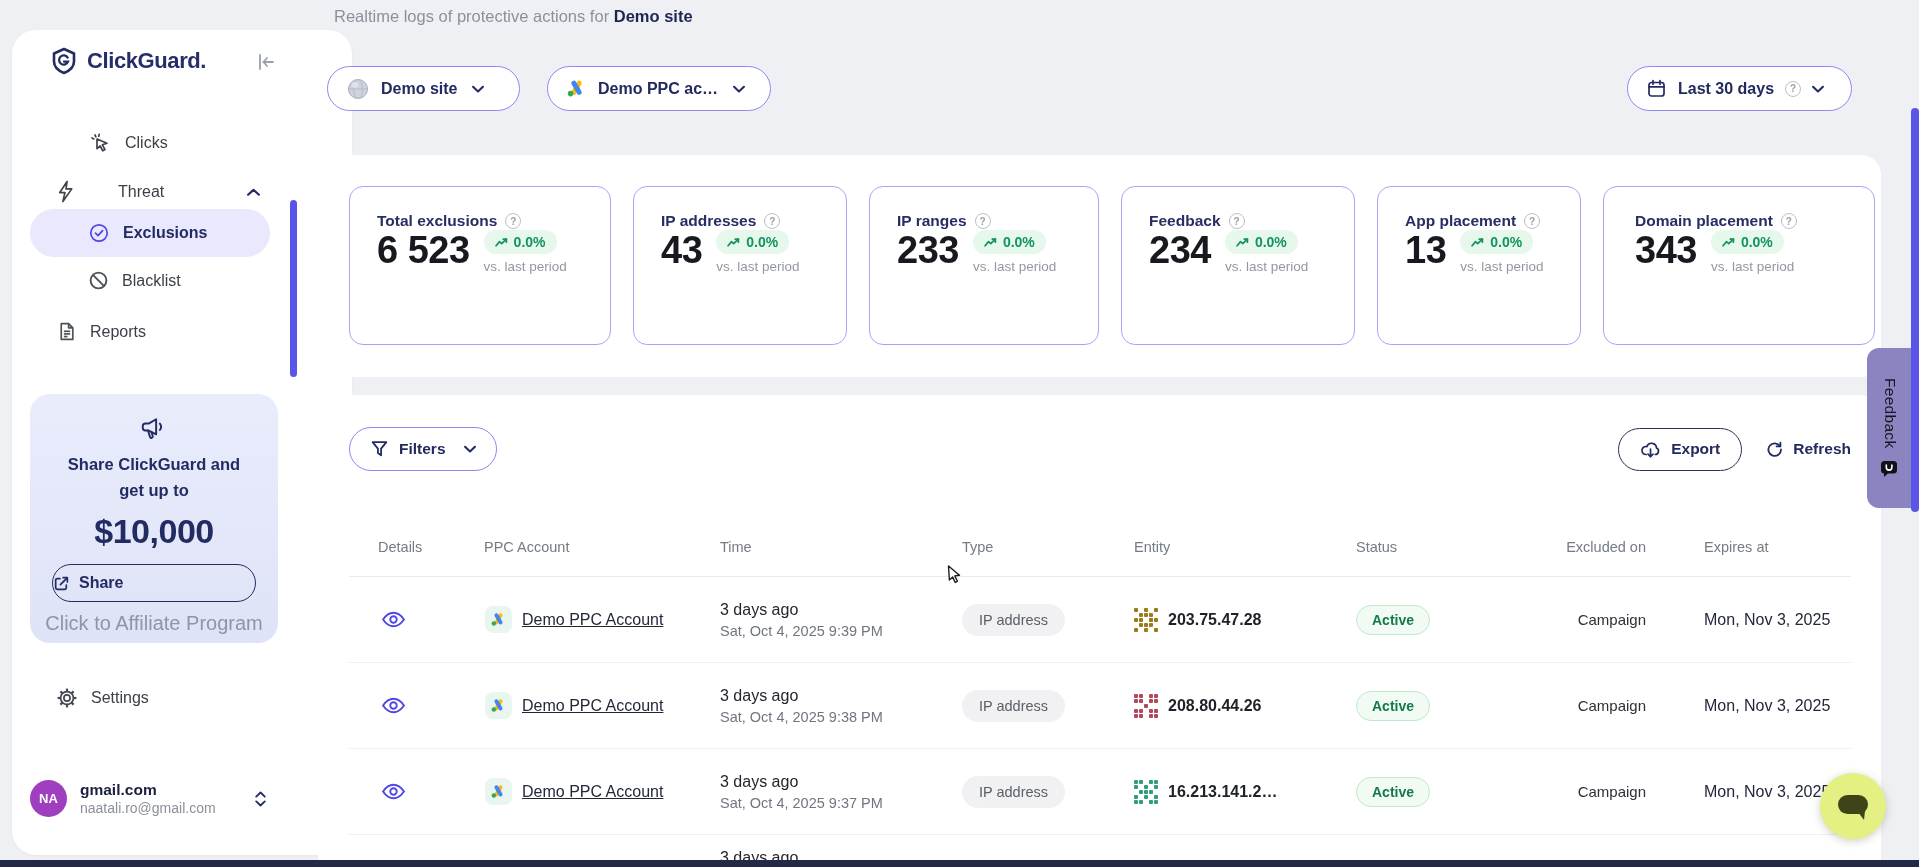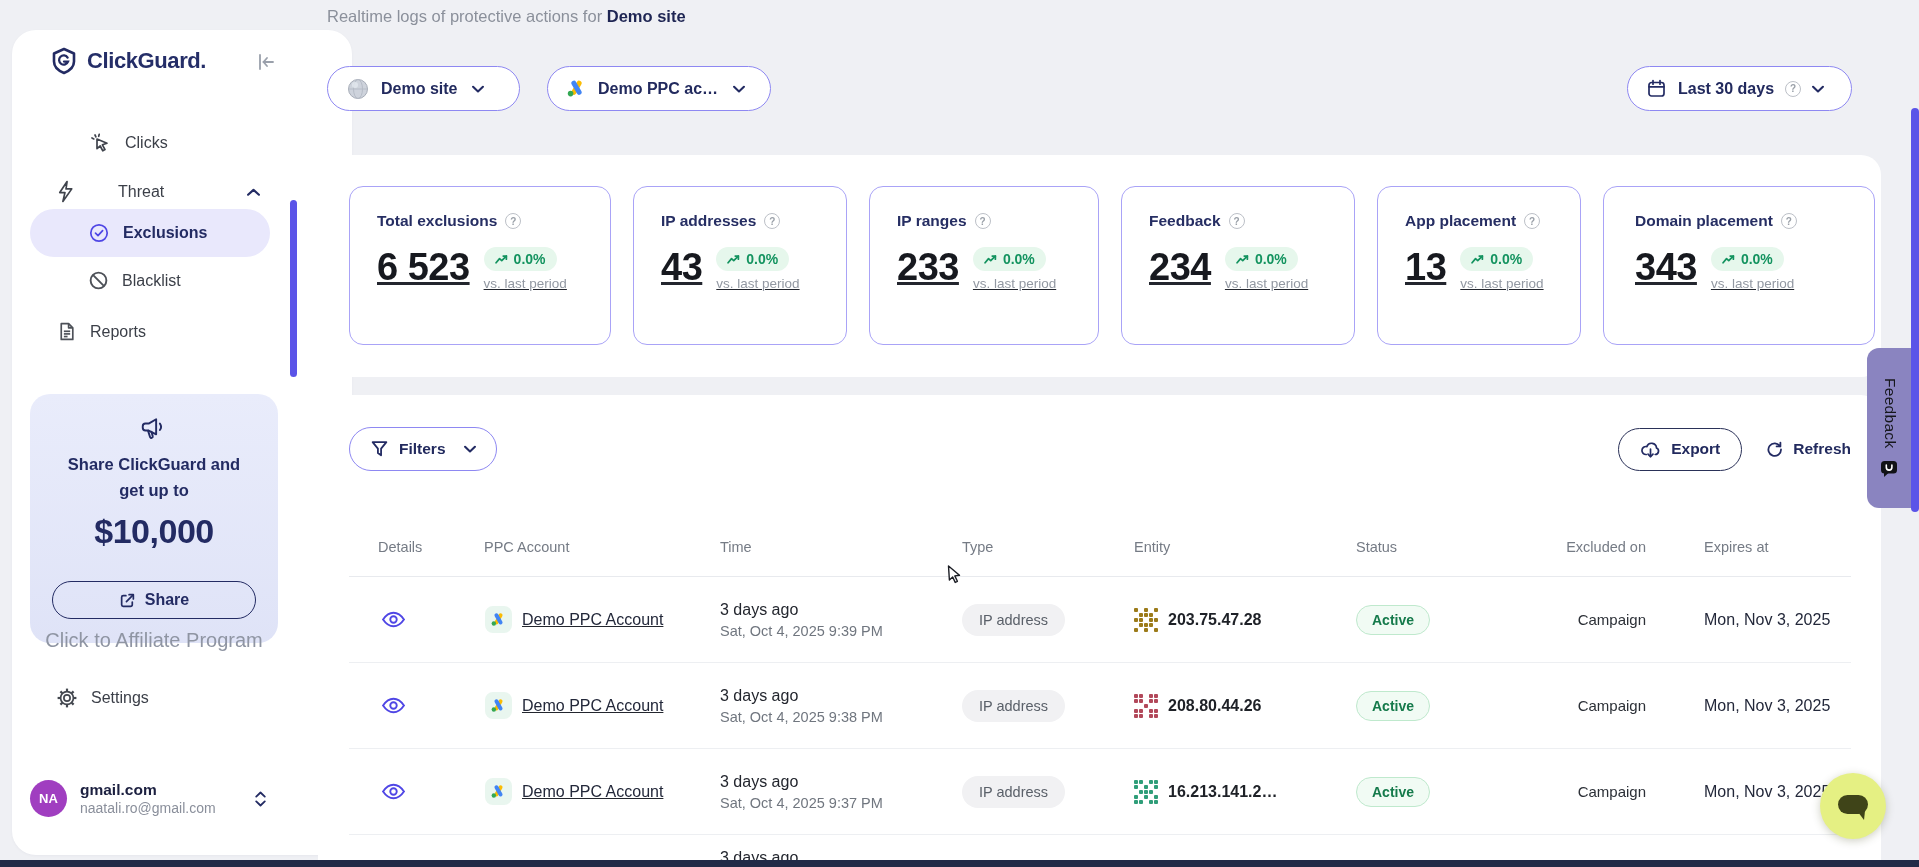--- a/index.html
+++ b/index.html
@@ -42,38 +42,38 @@
 
   .promo {
     position:absolute; left:18px; top:364px; width:248px; height:249px;
     background:linear-gradient(180deg,#e9ecfb 0%,#dfe3f7 100%);
     border-radius:20px; text-align:center; color:#232b63;
   }
   .promo-megaphone { margin:22px auto 8px; width:30px; }
   .promo-title { font-size:16.5px; font-weight:700; line-height:1.55; color:#232b63;text-align:center; }
   .promo-amount { font-size:34px; font-weight:700; margin-top:9px; letter-spacing:-0.5px; }
   .promo-share {
-    margin:30px auto 0; width:204px; height:38px; border:1.5px solid #232b63; border-radius:20px;
-    display:flex; align-items:center; justify-content:center; gap:9px;
+    margin:13px auto 0; width:204px; height:38px; border:1.5px solid #232b63; border-radius:20px;
+    display:flex; align-items:center; justify-content:flex-start; gap:9px;
     font-size:16px; font-weight:700; color:#232b63; background:transparent; cursor:pointer;
   }
   .promo-footnote { margin-top:10px; font-size:20px; color:#8f95a3; }
 
   .user-row { position:absolute; left:18px; top:750px; width:248px; display:flex; align-items:center; cursor:pointer; }
   .avatar {
     width:37px; height:37px; border-radius:50%; background:#a03ec0; color:#fff;
     font-size:13px; font-weight:700; display:flex; align-items:center; justify-content:center;
   }
   .user-texts { margin-left:13px; }
   .user-name { font-size:15.5px; font-weight:700; color:#1c2040; }
   .user-email { font-size:14px; color:#8a8f9b; margin-top:1px; }
   .user-updown { margin-left:auto; margin-right:12px; }
 
   
-  .subtitle { position:absolute; left:327px; top:7px; font-size:16.5px; color:#8b909b; }
+  .subtitle { position:absolute; left:334px; top:7px; font-size:16.5px; color:#8b909b; }
   .subtitle b { color:#1e2553; font-weight:700; }
 
   .pill-select {
     position:absolute; top:66px; height:45px; background:#fff; border:1px solid #8e88f2; border-radius:23px;
     display:flex; align-items:center; gap:11px; padding:0 18px; cursor:pointer;
     font-size:16px; font-weight:700; color:#222a5e;
   }
   .pill-site { left:327px; width:193px; }
   .pill-account { left:547px; width:224px; }
   .pill-date { left:1627px; width:225px; }
@@ -87,21 +87,21 @@
   
   .stats-panel {
     position:absolute; left:318px; top:155px; width:1563px; height:222px;
     background:#fff; border-radius:20px;
   }
   .stats-row { position:absolute; left:31px; top:31px; display:flex; gap:22px; }
   .stat-card {
     border:1px solid #a9a3f7; border-radius:14px; height:159px; padding:25px 20px 0 27px; background:#fff;
   }
   .stat-head { display:flex; align-items:center; gap:8px; font-size:15.5px; font-weight:700; color:#262e63; }
-  .stat-body { display:flex; align-items:flex-start; margin-top:17px; gap:14px;text-decoration:underline; }
+  .stat-body { display:flex; align-items:flex-start; gap:14px; }
   .stat-value { font-size:38px; font-weight:700; color:#17191f; letter-spacing:-0.5px; line-height:1.1; }
   .trend-pill {
     display:inline-flex; align-items:center; gap:6px; background:#e6f7ec; color:#13935f;
     font-size:14px; font-weight:700; border-radius:14px; padding:4px 11px;
   }
   .stat-caption { font-size:13.5px; color:#9298a2; margin-top:5px; }
 
   
   .table-panel {
     position:absolute; left:318px; top:395px; width:1563px; height:472px;

